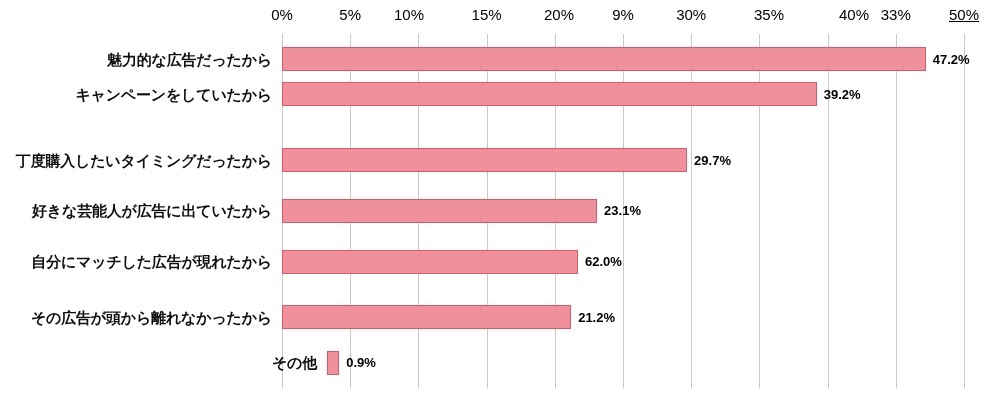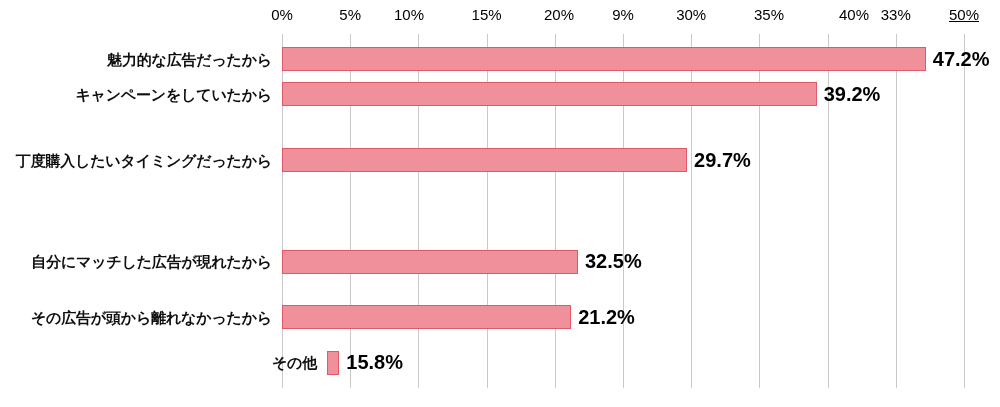--- a/index.html
+++ b/index.html
@@ -91,21 +91,21 @@
     height: 24px;
   }
   .bar {
     height: 24px;
     background: #f0909b;
     border: 1px solid #e05968;
     box-sizing: border-box;
   }
   .value-label {
     margin-left: 7px;
-    font-size: 20px;
+    font-size: 13px;
     line-height: 19px;
     font-weight: bold;
     color: #000000;
     white-space: nowrap;
   }
 </style>
 </head>
 <body>
 
 <div id="chart-root">
@@ -153,36 +153,43 @@
           <div class="value-label">39.2%</div>
         </div>
       </div>
       <div class="bar-row" style="top: 101.143px; height: 50.5714px;">
         <div class="cat-label">丁度購入したいタイミングだったから</div>
         <div class="bar-wrap">
           <div class="bar" style="width: 405.108px; background: rgb(240, 144, 155); border-color: rgb(224, 89, 104);"></div>
           <div class="value-label">29.7%</div>
         </div>
       </div>
+      <div class="bar-row" style="top: 151.714px; height: 50.5714px;">
+        <div class="cat-label">好きな芸能人が広告に出ていたから</div>
+        <div class="bar-wrap">
+          <div class="bar" style="width: 315.084px; background: rgb(240, 144, 155); border-color: rgb(224, 89, 104);"></div>
+          <div class="value-label">23.1%</div>
+        </div>
+      </div>
       <div class="bar-row" style="top: 202.286px; height: 50.5714px;">
         <div class="cat-label">自分にマッチした広告が現れたから</div>
         <div class="bar-wrap">
           <div class="bar" style="width: 295.988px; background: rgb(240, 144, 155); border-color: rgb(224, 89, 104);"></div>
-          <div class="value-label">32.5%</div>
+          <div class="value-label">62.0%</div>
         </div>
       </div>
       <div class="bar-row" style="top: 258px; height: 50.5714px;">
         <div class="cat-label">その広告が頭から離れなかったから</div>
         <div class="bar-wrap">
           <div class="bar" style="width: 289.168px; background: rgb(240, 144, 155); border-color: rgb(224, 89, 104);"></div>
           <div class="value-label">21.2%</div>
         </div>
       </div>
       <div class="bar-row" style="top: 303.429px; height: 50.5714px; margin-left: 45px;">
         <div class="cat-label">その他</div>
         <div class="bar-wrap">
           <div class="bar" style="width: 12.276px; background: rgb(240, 144, 155); border-color: rgb(224, 89, 104);"></div>
-          <div class="value-label">15.8%</div>
+          <div class="value-label">0.9%</div>
         </div>
       </div>
     </div>
 
 </div>
 
 </body></html>

